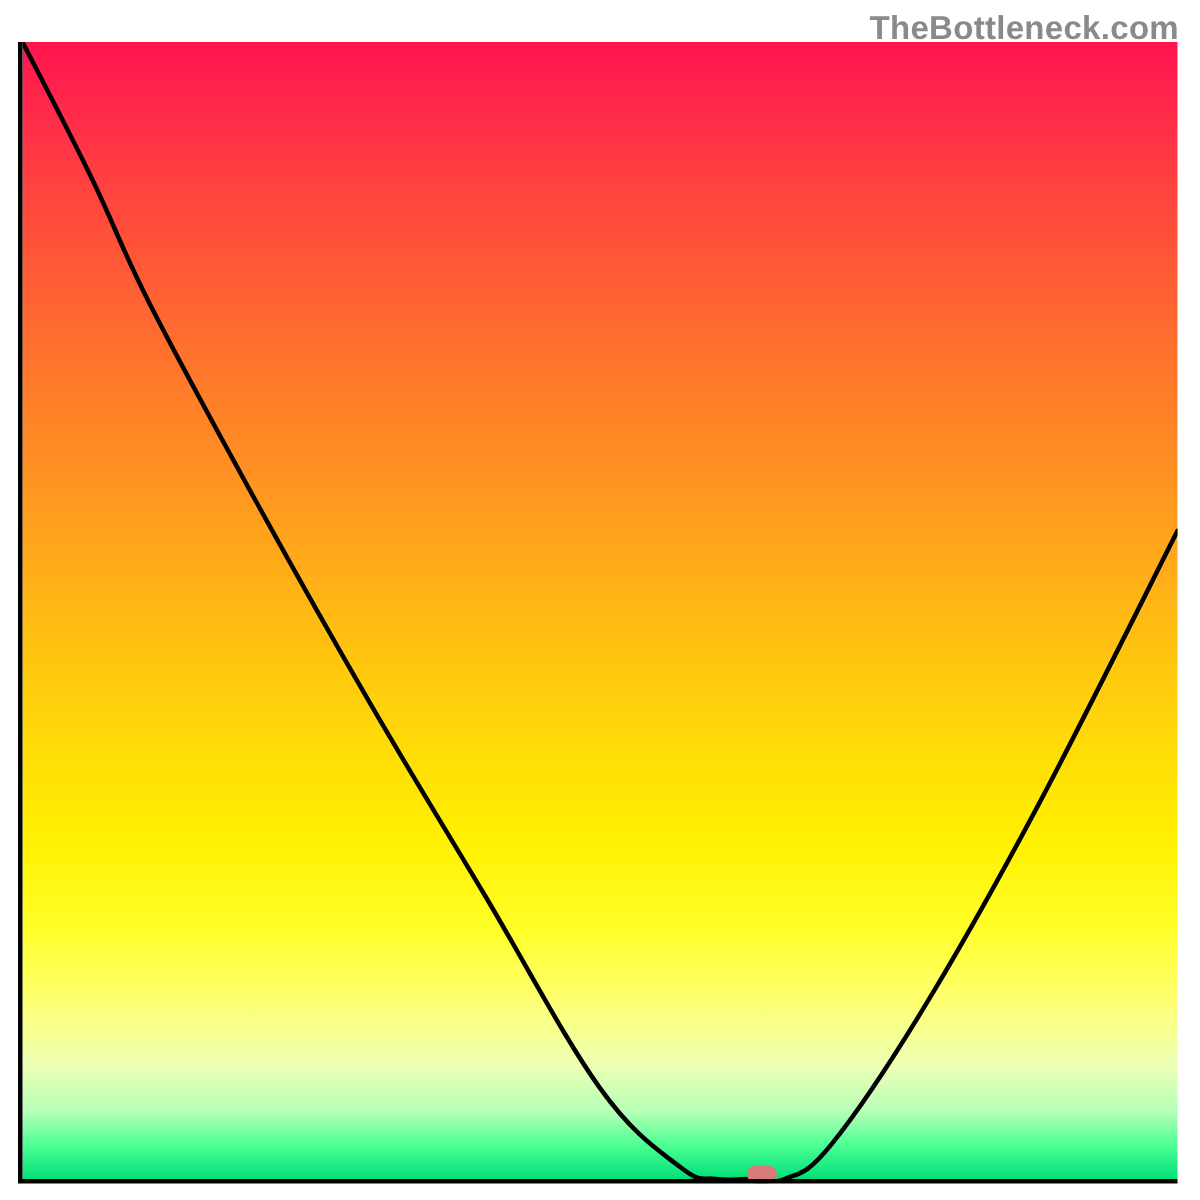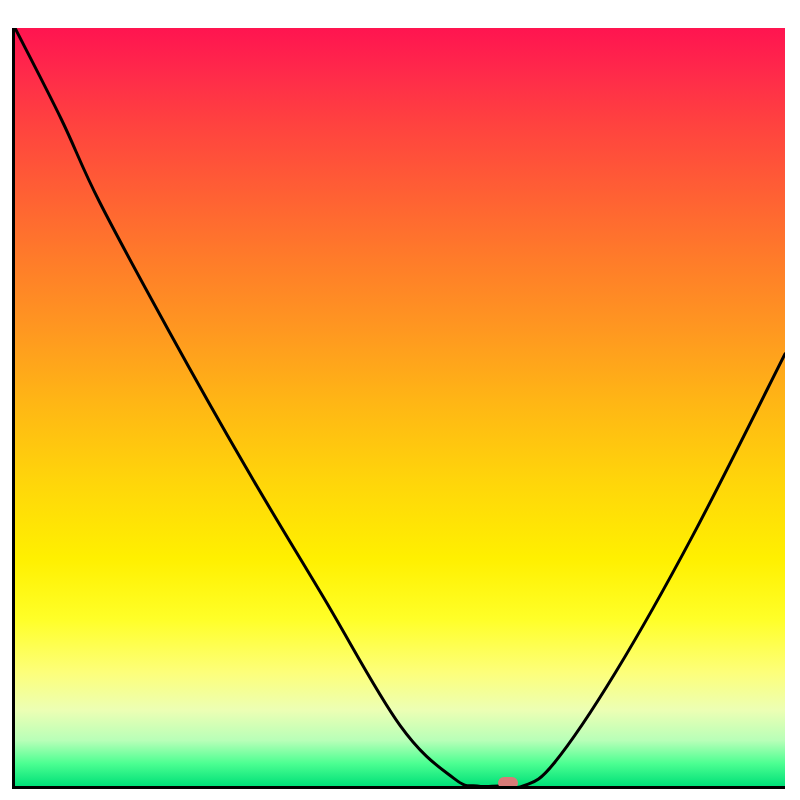--- a/index.html
+++ b/index.html
@@ -95,20 +95,21 @@
     background: #d87b78;
     border-radius: 6px;
     transform: translate(-50%, -50%);
   }
 </style>
 </head>
 <body>
 
 <div class="container">
 
+  <div class="watermark">TheBottleneck.com</div>
 
   <div class="plot-frame">
 
     <div class="gradient-bg"></div>
 
     <svg class="curve" viewBox="0 0 770 758" preserveAspectRatio="none">
       <path d="M 0.0 0.0 C 8.3 16.4, 31.0 59.6, 46.2 91.0 C 61.4 122.3, 65.3 136.1, 84.7 174.3 C 104.1 212.5, 127.7 255.4, 154.0 303.2 C 180.3 351.0, 203.3 391.9, 231.0 439.6 C 258.7 487.4, 280.3 522.1, 308.0 568.5 C 335.7 614.9, 361.4 664.6, 385.0 697.4 C 408.6 730.1, 425.0 739.5, 438.9 750.4 C 452.8 761.3, 453.7 756.6, 462.0 758.0 C 470.3 759.4, 476.8 758.0, 485.1 758.0 C 493.4 758.0, 498.5 762.1, 508.2 758.0 C 517.9 753.9, 522.4 755.7, 539.0 735.3 C 555.6 714.8, 575.7 685.2, 600.6 644.3 C 625.5 603.4, 647.1 565.2, 677.6 507.9 C 708.1 450.6, 753.4 358.7, 770.0 325.9" fill="none" stroke="#000000" stroke-width="3" stroke-linecap="round" stroke-linejoin="round"></path>
     </svg>
 
     <div class="marker" style="left: 492.8px; top: 754.968px; background: rgb(216, 123, 120);"></div>

